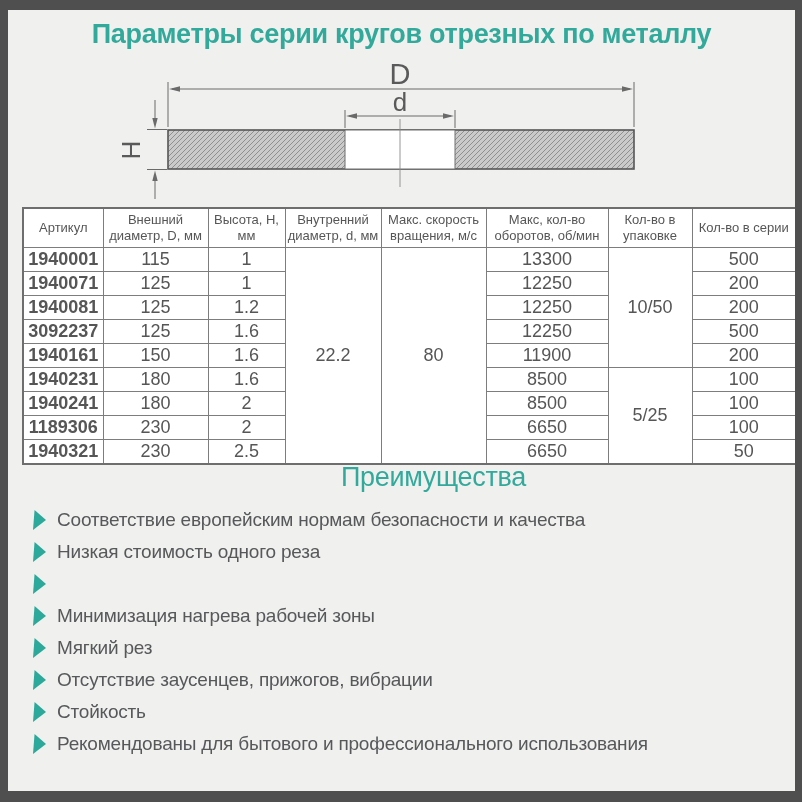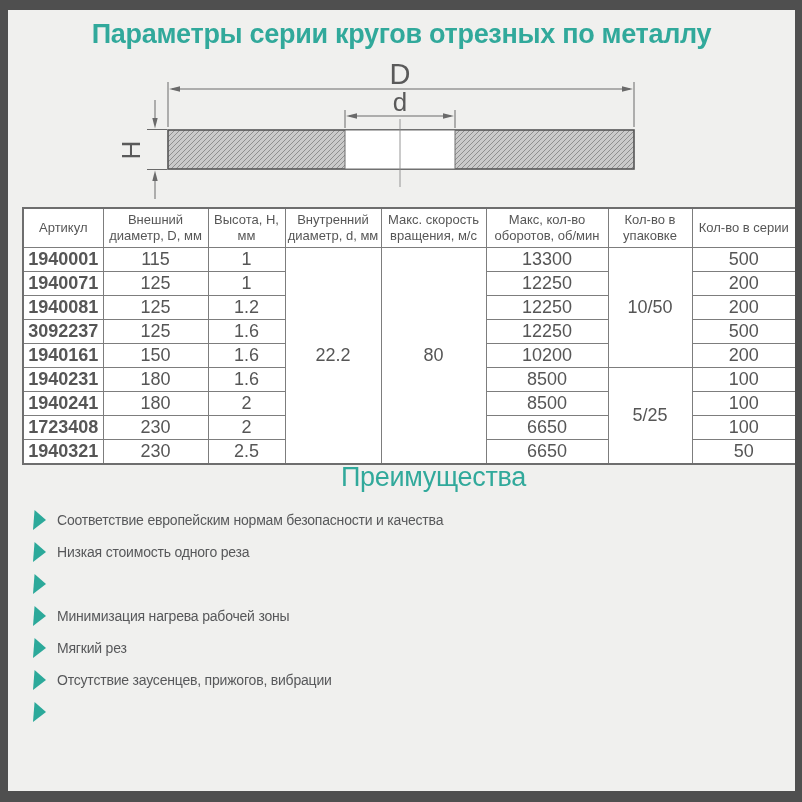--- a/index.html
+++ b/index.html
@@ -36,21 +36,21 @@
 
   
   .adv-heading {
     position: absolute; left: 0; top: 452px; width: 100%;
     text-align: center; font-size: 27px; font-weight: 400;
     letter-spacing: -0.3px; color: #31a99b; margin-left: 32px;
   }
   .adv-list { position: absolute; left: 25px; top: 494px; list-style: none; }
   .adv-list li {
     display: flex; align-items: center; height: 32px;
-    font-size: 14px; color: #57585a; letter-spacing: -0.2px;
+    font-size: 19px; color: #57585a; letter-spacing: -0.2px;
   }
   .bullet {
     display: inline-block; width: 13px; height: 20px; margin-right: 11px;
     background: #2ca99a; flex: 0 0 13px;
     clip-path: polygon(12% 0, 100% 50%, 0% 100%);
   }
 </style>
 </head>
 <body>
 
@@ -156,40 +156,40 @@
             <td class="sku">3092237</td>
             <td>125</td>
             <td>1.6</td>
             <td>12250</td>
             <td>500</td>
           </tr>
           <tr>
             <td class="sku">1940161</td>
             <td>150</td>
             <td>1.6</td>
-            <td>10200</td>
+            <td>11900</td>
             <td>200</td>
           </tr>
           <tr>
             <td class="sku">1940231</td>
             <td>180</td>
             <td>1.6</td>
             <td>8500</td>
             <td class="merged" rowspan="4">5/25</td>
             <td>100</td>
           </tr>
           <tr>
             <td class="sku">1940241</td>
             <td>180</td>
             <td>2</td>
             <td>8500</td>
             <td>100</td>
           </tr>
           <tr>
-            <td class="sku">1723408</td>
+            <td class="sku">1189306</td>
             <td>230</td>
             <td>2</td>
             <td>6650</td>
             <td>100</td>
           </tr>
           <tr>
             <td class="sku">1940321</td>
             <td>230</td>
             <td>2.5</td>
             <td>6650</td>
@@ -219,17 +219,22 @@
       <li>
           <span class="bullet"></span>
           <span>Мягкий рез</span>
         </li>
       <li>
           <span class="bullet"></span>
           <span>Отсутствие заусенцев, прижогов, вибрации</span>
         </li>
       <li>
           <span class="bullet"></span>
+          <span>Стойкость</span>
+        </li>
+      <li>
+          <span class="bullet"></span>
+          <span>Рекомендованы для бытового и профессионального использования</span>
         </li>
     </ul>
 
   </div>
 </div>
 
 </body></html>

